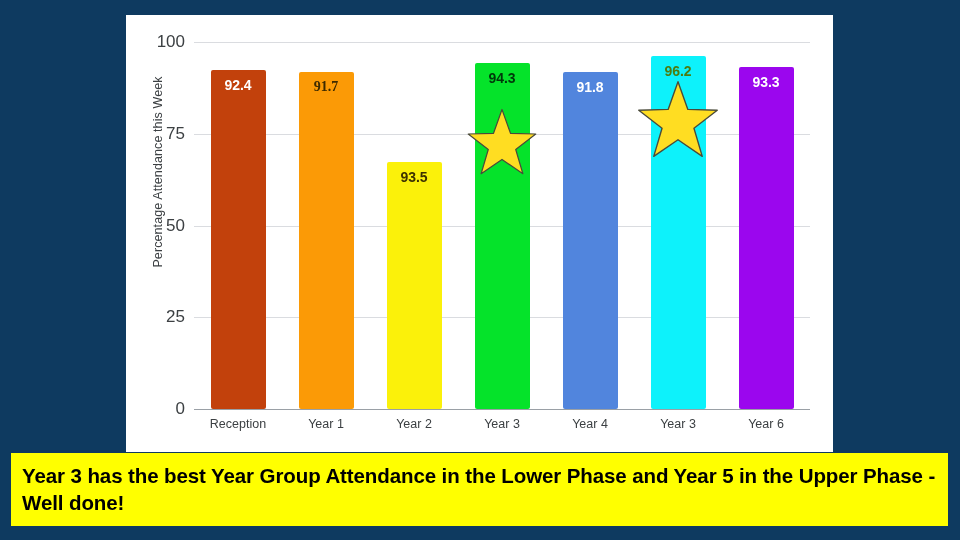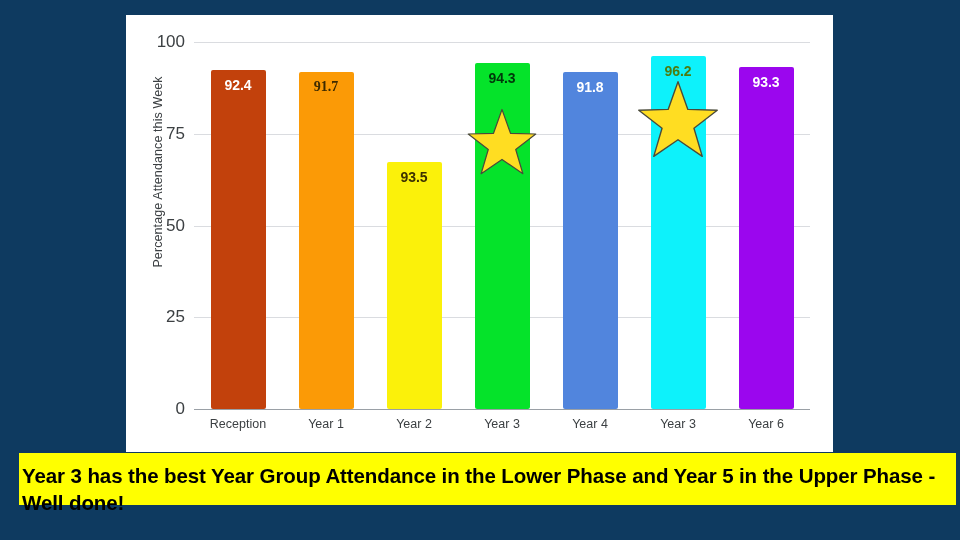--- a/index.html
+++ b/index.html
@@ -103,25 +103,24 @@
     position: absolute;
     pointer-events: none;
   }
 
   
   #caption-banner {
     position: absolute;
     left: 11px;
     top: 453px;
     width: 937px;
-    height: 52px;
+    height: 73px;
     background: #ffff00;
     box-sizing: border-box;
-    padding: 9px 12px 0 3px;
-    margin-left: 8px;
+    padding: 9px 12px 0 11px;
   }
   #caption-text {
     font-size: 20.5px;
     font-weight: bold;
     color: #000000;
     line-height: 1.32;
     letter-spacing: -0.1px;
   }
 </style>
 </head>

